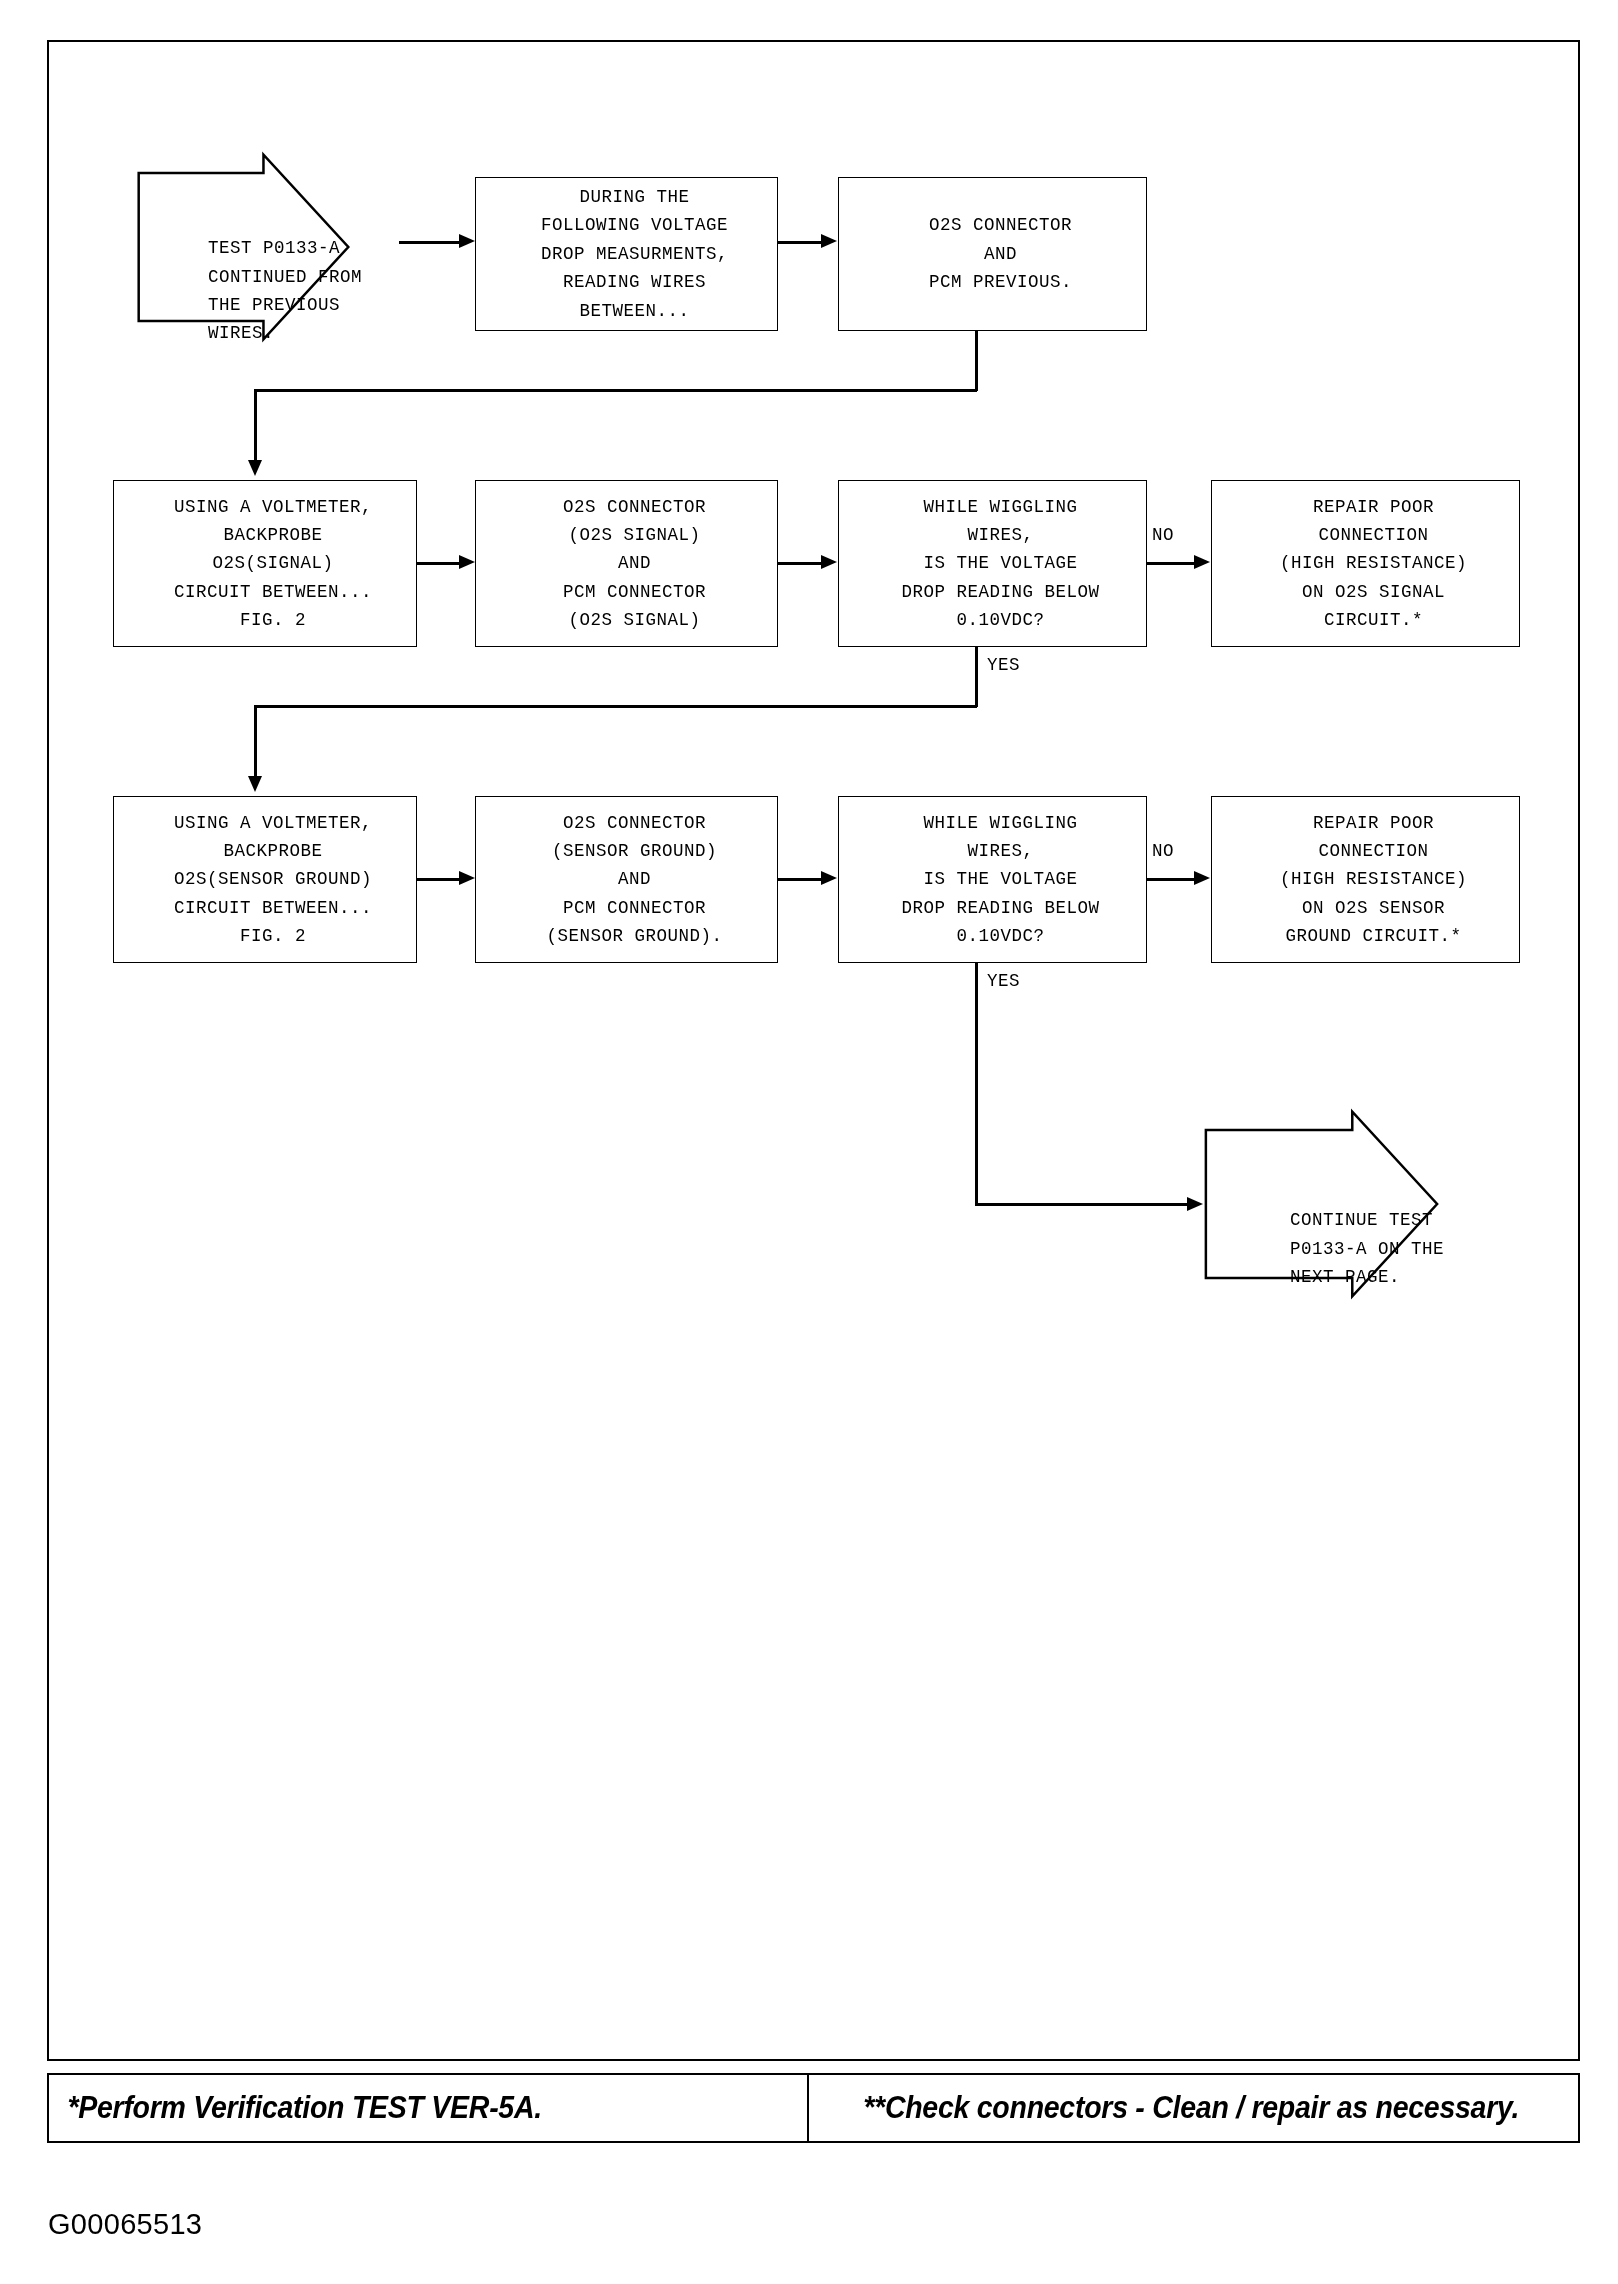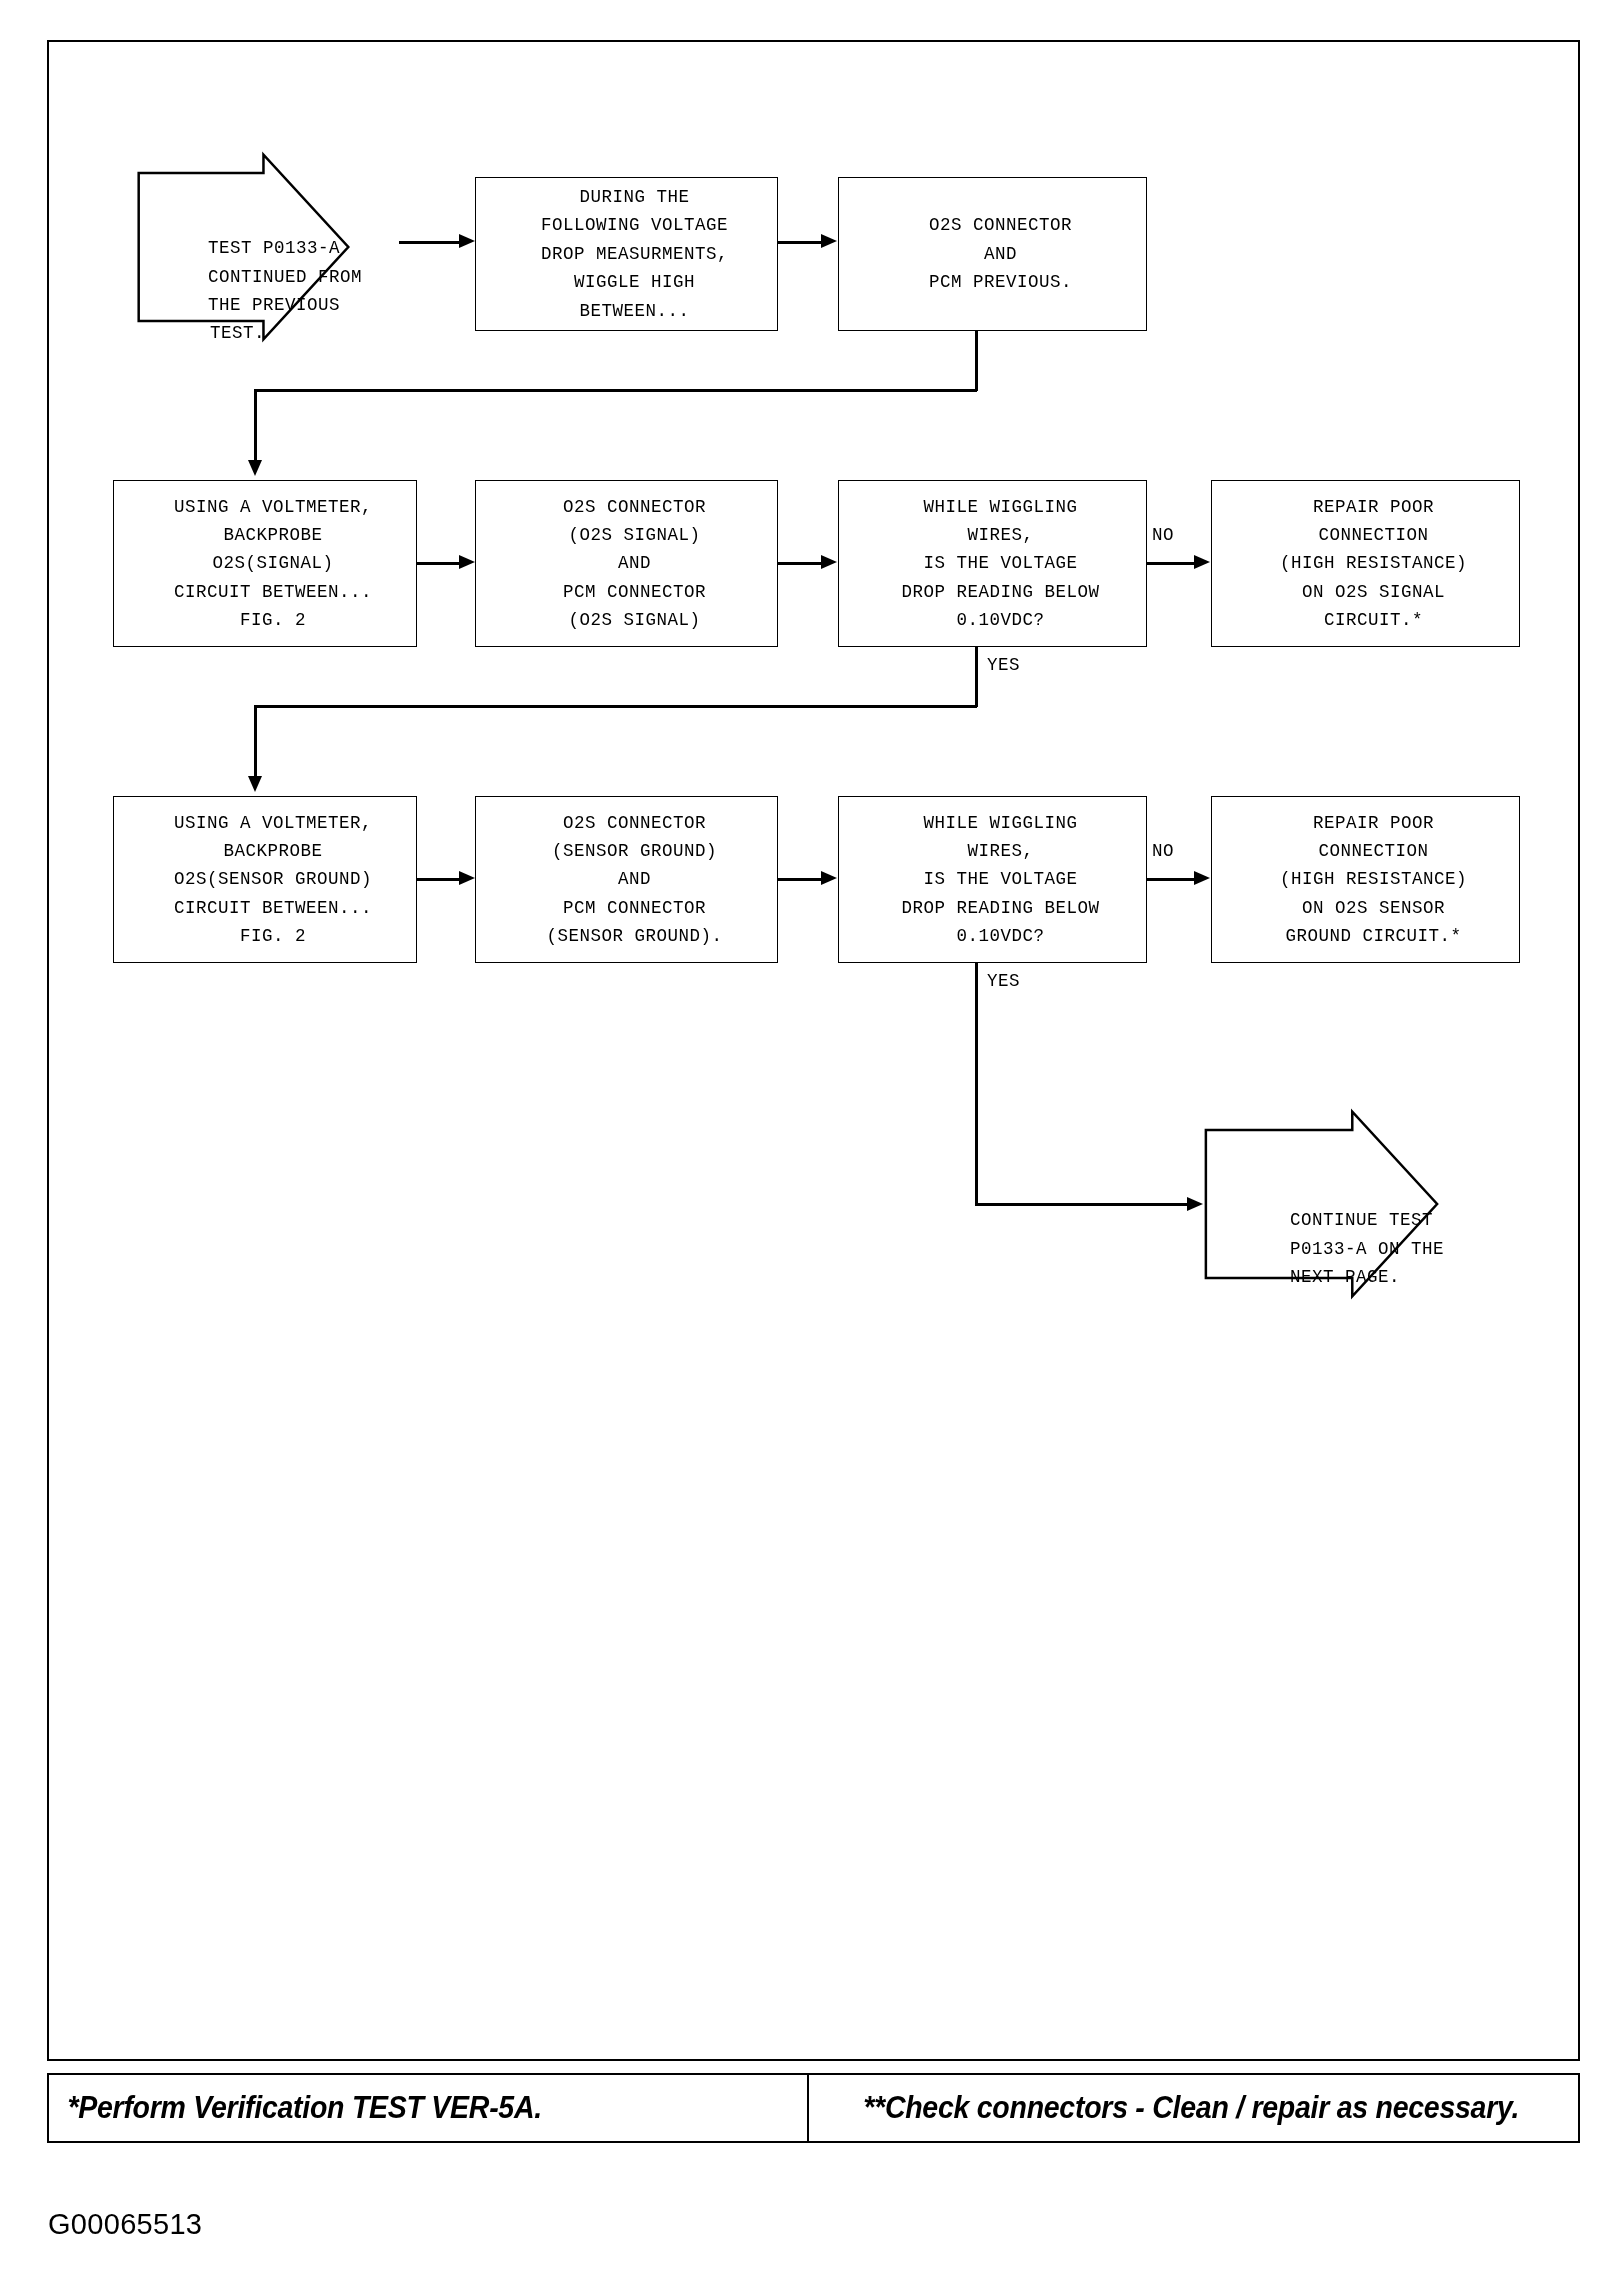--- a/index.html
+++ b/index.html
@@ -158,32 +158,32 @@
   <div id="page-border"></div>
 
   <div class="arrow-box" style="left:137px; top:153px; width:213px; height:188px;">
     <svg width="213" height="188" viewBox="0 0 256 226">
       <polygon points="2,24 152,24 152,2 254,113 152,224 152,202 2,202" fill="#ffffff" stroke="#000000" stroke-width="3" stroke-linejoin="miter"></polygon>
     </svg>
     <div class="arrow-text" style="left:5px; top:53px; width:125px;">
       <span class="line">TEST P0133-A</span>
       <span class="line">CONTINUED FROM</span>
       <span class="line">THE PREVIOUS</span>
-      <span class="line">TEST.</span>
+      <span class="line">WIRES.</span>
     </div>
   </div>
 
   <div class="conn conn-h" style="left:399px; top:241px; width:62px;"></div>
   <div class="arrowhead right" style="left:459px; top:234px;"></div>
 
   <div class="flow-box" style="left:475px; top:177px; width:303px; height:154px;">
     <span class="line">DURING THE</span>
     <span class="line">FOLLOWING VOLTAGE</span>
     <span class="line">DROP MEASURMENTS,</span>
-    <span class="line">WIGGLE HIGH</span>
+    <span class="line">READING WIRES</span>
     <span class="line">BETWEEN...</span>
   </div>
 
   <div class="conn conn-h" style="left:778px; top:241px; width:45px;"></div>
   <div class="arrowhead right" style="left:821px; top:234px;"></div>
 
   <div class="flow-box" style="left:838px; top:177px; width:309px; height:154px;">
     <span class="line">O2S CONNECTOR</span>
     <span class="line"></span>
     <span class="line">AND</span>

